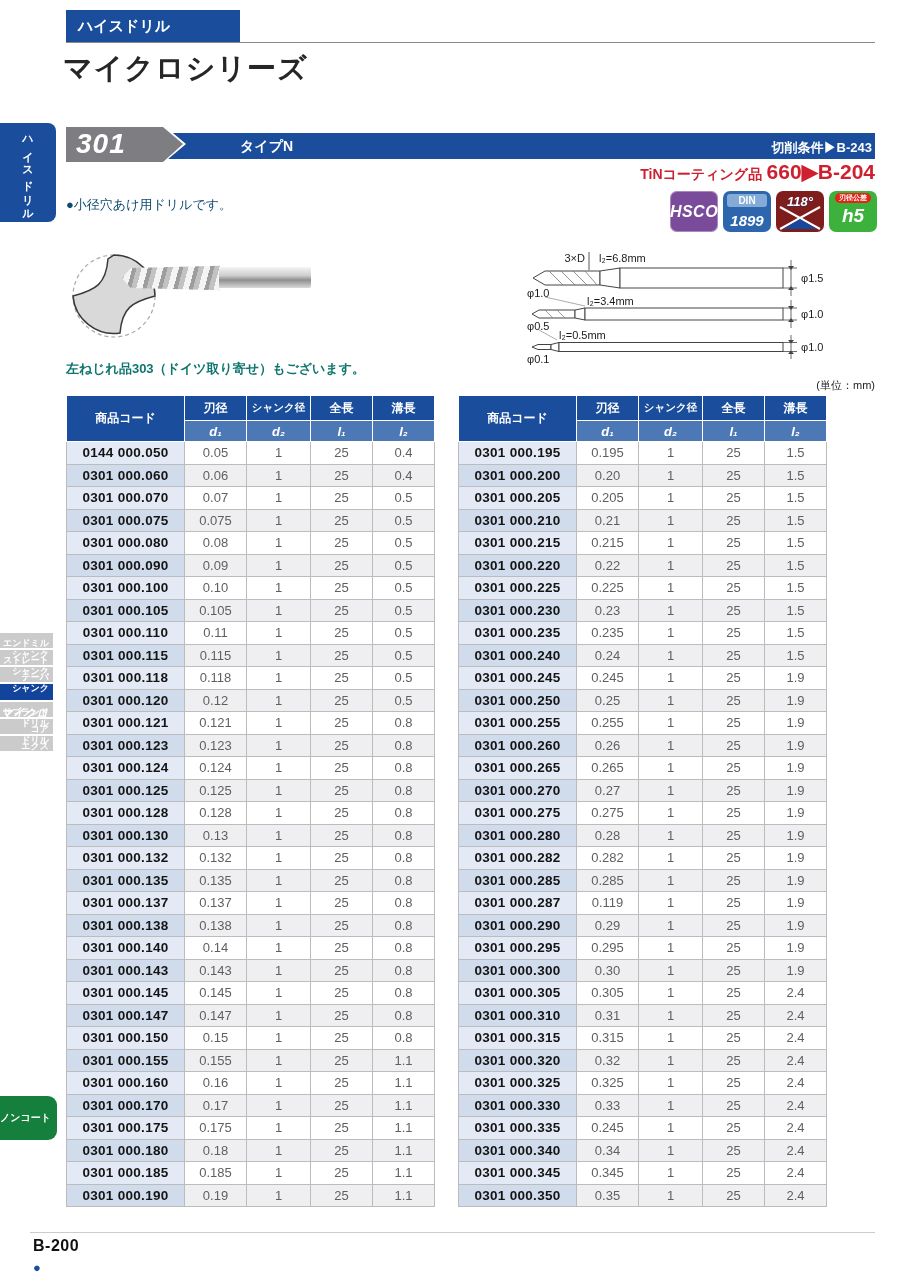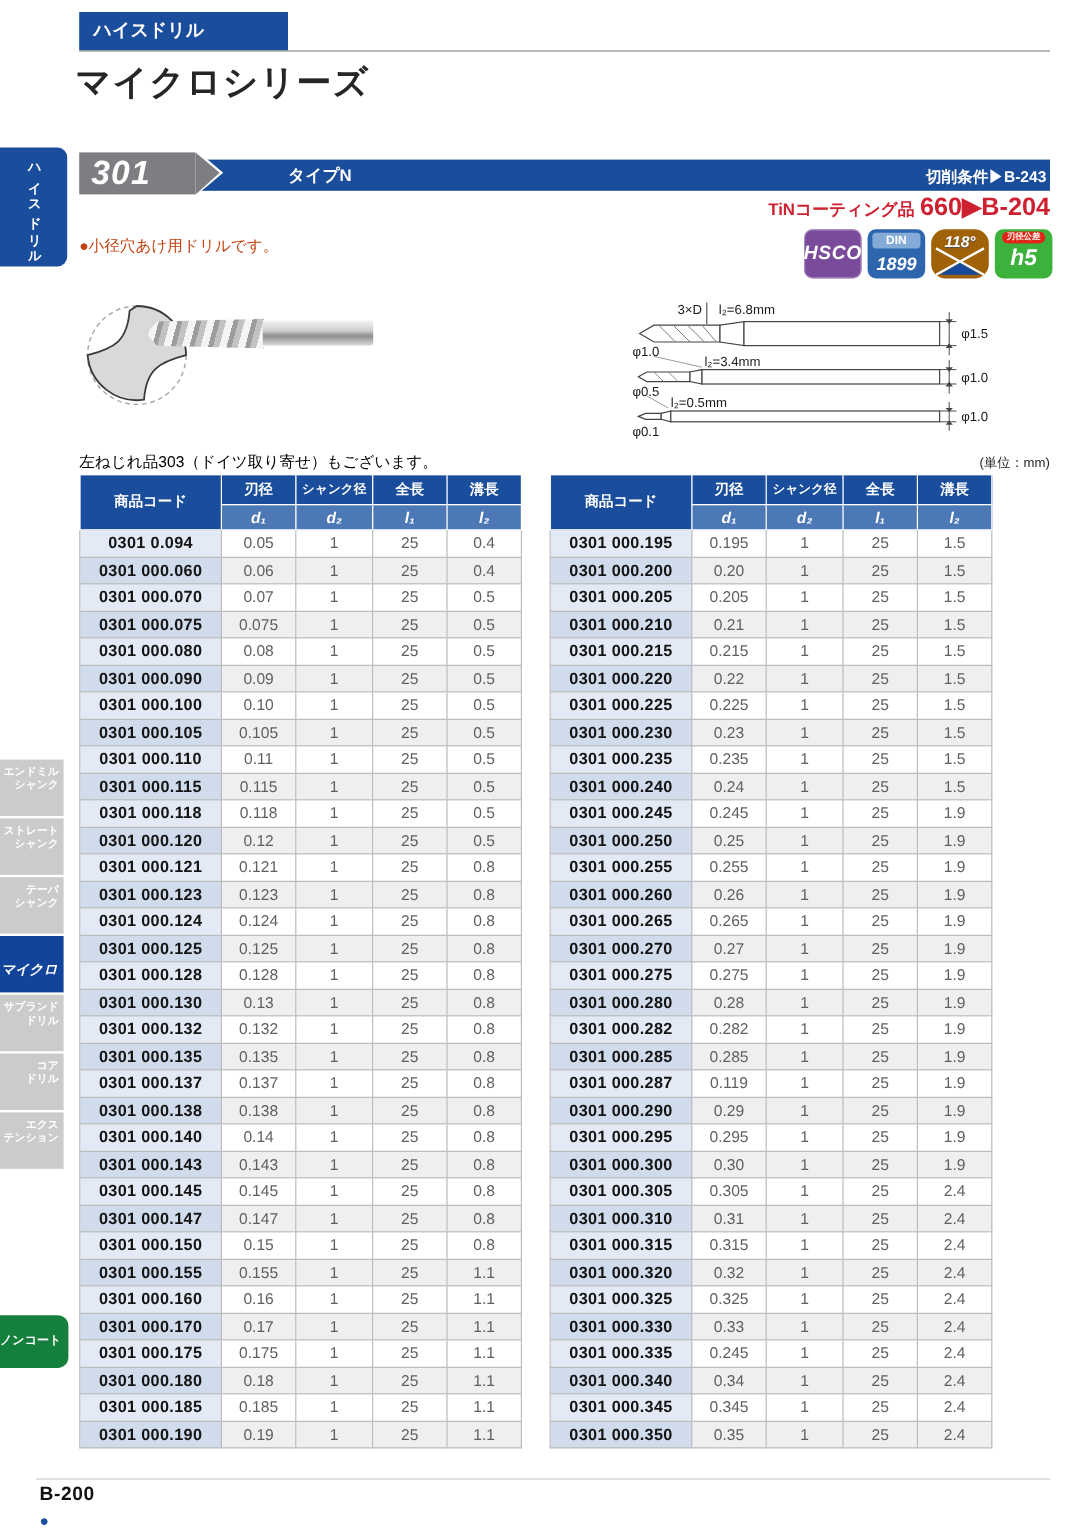--- a/index.html
+++ b/index.html
@@ -27,69 +27,69 @@
   .series-box{left:66px;top:127px;width:97px;height:35px;background:#7e7e82;color:#fff;
               font-style:italic;font-weight:bold;font-size:28px;line-height:34px;padding-left:10px;
               box-sizing:border-box;letter-spacing:1px;}
   .series-arrow{left:163px;top:127px;width:0;height:0;border-left:20px solid #7e7e82;
                 border-top:17px solid transparent;border-bottom:18px solid transparent;}
 
   .tin-note{right:25px;top:160px;text-align:right;color:#cf2030;font-weight:bold;white-space:nowrap;}
   .tin-label{font-size:14px;margin-top:25px;}
   .tin-ref{font-size:21px;}
 
-  .desc{left:66px;top:196px;font-size:13px;color:#c2410c;}
+  .desc{left:66px;top:196px;font-size:13px;color:#0c4a6e;}
 
   
   .badges{left:670px;top:191px;display:flex;gap:5px;}
   .badge{width:48px;height:41px;border-radius:7px;position:relative;color:#fff;font-weight:bold;
          box-sizing:border-box;flex:none;}
   .badge-hsco{background:#7b4b9b;font-style:italic;font-size:16px;display:flex;align-items:center;
               justify-content:center;letter-spacing:.5px;box-shadow:inset 0 0 0 1px rgba(255,255,255,.35);}
   .badge-din{background:#2e66ae;display:flex;flex-direction:column;align-items:center;justify-content:space-between;}
   .din-top{margin-top:3px;width:40px;height:13px;background:#84abd8;border-radius:3px;font-size:10px;
            line-height:13px;text-align:center;font-weight:bold;}
   .din-bottom{font-size:15px;font-style:italic;line-height:23px;}
-  .badge-angle{background:#a16207;overflow:hidden;border-radius:12px;}
+  .badge-angle{background:#7f1d1d;overflow:hidden;}
   .angle-text{position:absolute;top:3px;left:0;width:100%;text-align:center;font-size:13px;
               font-style:italic;text-shadow:0 1px 1px rgba(20,60,120,.6);}
   .badge-h5{background:#3cb13c;display:flex;flex-direction:column;align-items:center;}
   .h5-top{margin-top:2px;background:#e02717;border-radius:6px;padding:1px 4px;font-size:7px;line-height:8px;}
   .h5-main{font-size:19px;font-style:italic;line-height:25px;}
 
   
   .xsection{left:70px;top:252px;width:88px;height:88px;}
   .flutes{left:122px;top:264px;width:98px;height:28px;
           background:repeating-linear-gradient(105deg,#c2c2c2 0 5px,#f4f4f4 5px 11px,#9d9d9d 11px 15px);
           clip-path:polygon(0 50%,9% 14%,100% 6%,100% 94%,9% 86%);}
   .shank{left:219px;top:267px;width:92px;height:21px;border-radius:0 2px 2px 0;
          background:linear-gradient(180deg,#f4f4f4 0%,#cfcfcf 40%,#8f8f8f 62%,#dadada 100%);}
 
   
-  .note-red{left:66px;top:376px;color:#000000;font-weight:normal;font-size:13px;}
+  .note-red{left:66px;top:360px;color:#0f766e;font-weight:bold;font-size:13px;}
   .unit-note{right:25px;top:378px;font-size:11px;color:#222;}
 
   
   .spec{position:absolute;top:395px;width:368px;border-collapse:collapse;table-layout:fixed;
         font-family:"Liberation Sans",sans-serif;}
   .spec-left{left:66px;}
   .spec-right{left:458px;}
   .spec th{color:#fff;font-weight:bold;border:1px solid #fff;padding:0;}
   .spec thead tr.hrow1 th{background:#1a4d9c;height:24px;font-size:12px;}
   .spec thead tr.hrow2 th{background:#4d78b6;height:20px;font-size:13px;font-style:italic;}
   .spec th.h-code{background:#1a4d9c;font-size:13px;font-style:normal;}
   .spec td{height:21.5px;text-align:center;border:1px solid #bcbcbc;padding:0;font-size:13px;}
   .spec td.code{background:#e3eaf5;font-weight:bold;color:#141414;font-size:13.5px;letter-spacing:.3px;}
   .spec tr.even td.code{background:#d0dbeb;}
   .spec td.val{color:#5f5f5f;background:#fff;}
   .spec tr.even td.val{background:#efeff1;}
 
   
   .side-group{left:0;top:633px;width:53px;}
-  .side-item{width:100%;height:47px;background:#cbcbcb;margin-bottom:2px;color:#fff;font-size:9px;
+  .side-item{width:100%;height:15px;background:#cbcbcb;margin-bottom:2px;color:#fff;font-size:9px;
              font-weight:bold;line-height:10.5px;text-align:right;padding:5px 4px 0 0;box-sizing:border-box;}
   .side-item span{display:block;}
   .side-item.active{background:#12449b;font-size:11.5px;line-height:26px;padding:16px 5px 0 0;font-style:italic;}
   .side-bottom{left:0;top:1096px;width:57px;height:44px;background:#15803d;border-radius:0 9px 9px 0;
                color:#fff;font-size:10px;font-weight:bold;text-align:right;line-height:44px;
                padding-right:6px;box-sizing:border-box;}
 
   
   .footer-rule{left:30px;top:1232px;width:845px;height:1px;background:#cccccc;}
   .footer{left:33px;top:1237px;display:flex;align-items:baseline;gap:5px;flex-direction:column;}
@@ -224,21 +224,21 @@
       </tr>
       <tr class="hrow2">
         <th>d₁</th>
         <th>d₂</th>
         <th>l₁</th>
         <th>l₂</th>
       </tr>
     </thead>
     <tbody>
         <tr class="odd">
-          <td class="code">0301 0.094</td>
+          <td class="code">0144 000.050</td>
           <td class="val">0.05</td>
           <td class="val">1</td>
           <td class="val">25</td>
           <td class="val">0.4</td>
         </tr>
         <tr class="even">
           <td class="code">0301 000.060</td>
           <td class="val">0.06</td>
           <td class="val">1</td>
           <td class="val">25</td>

